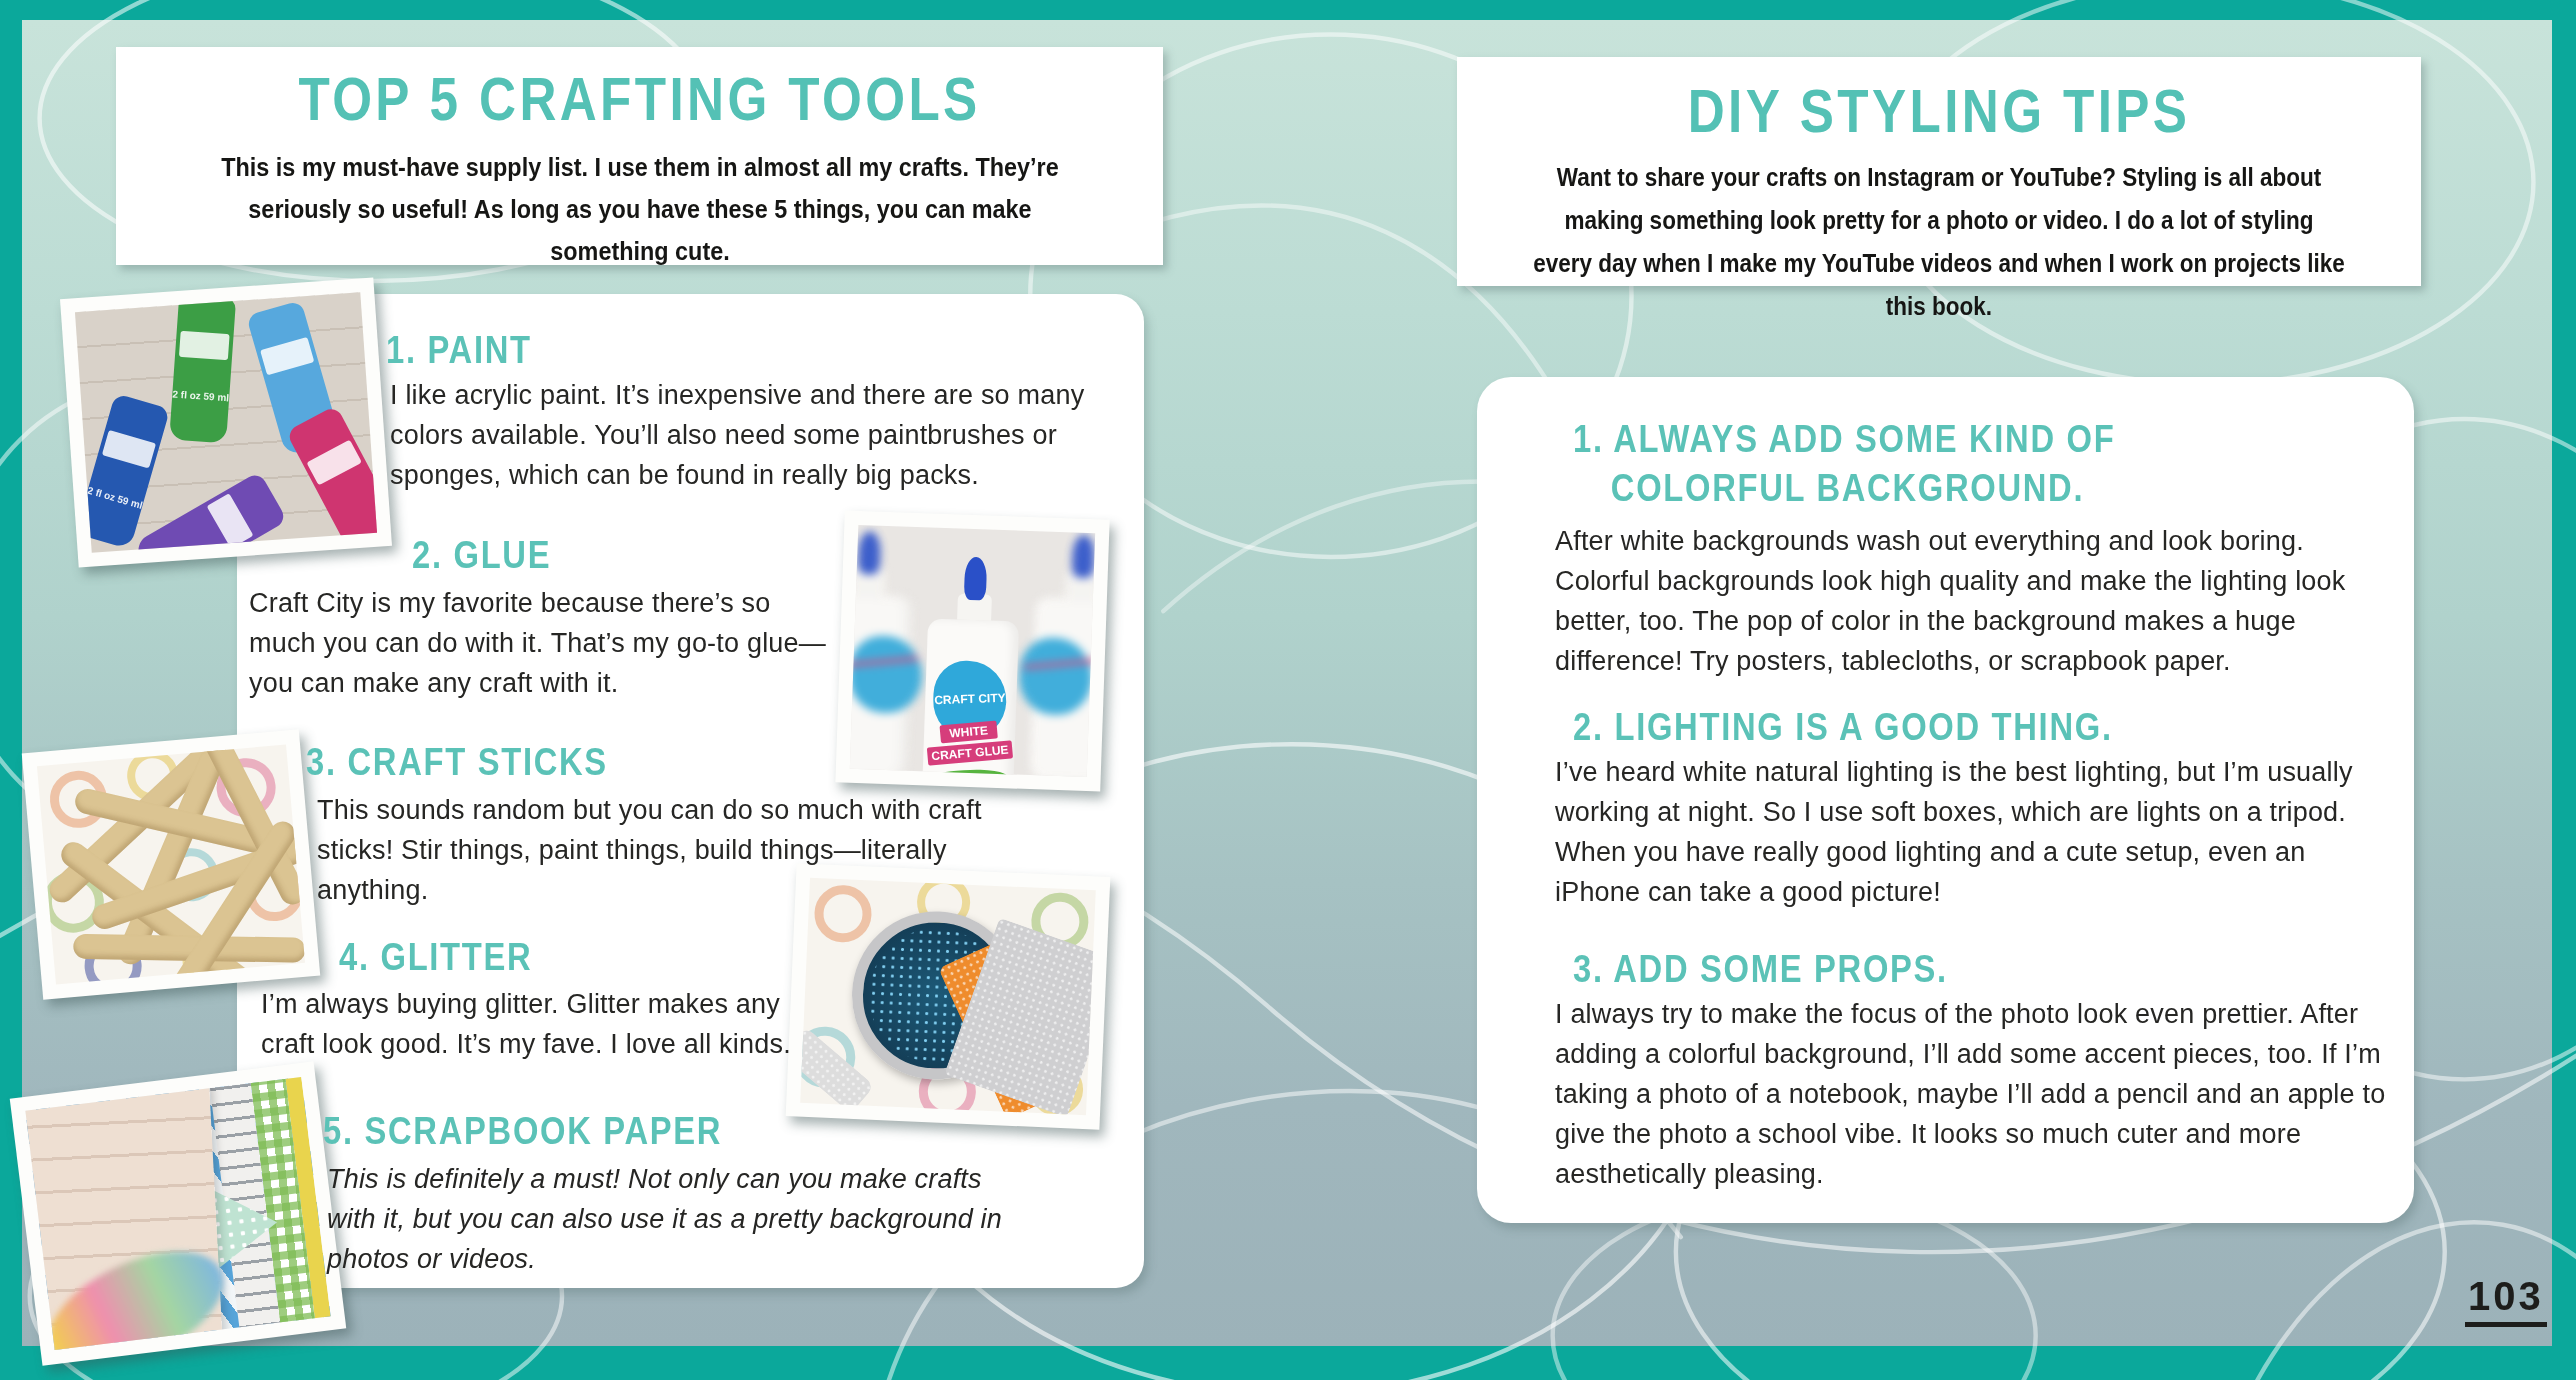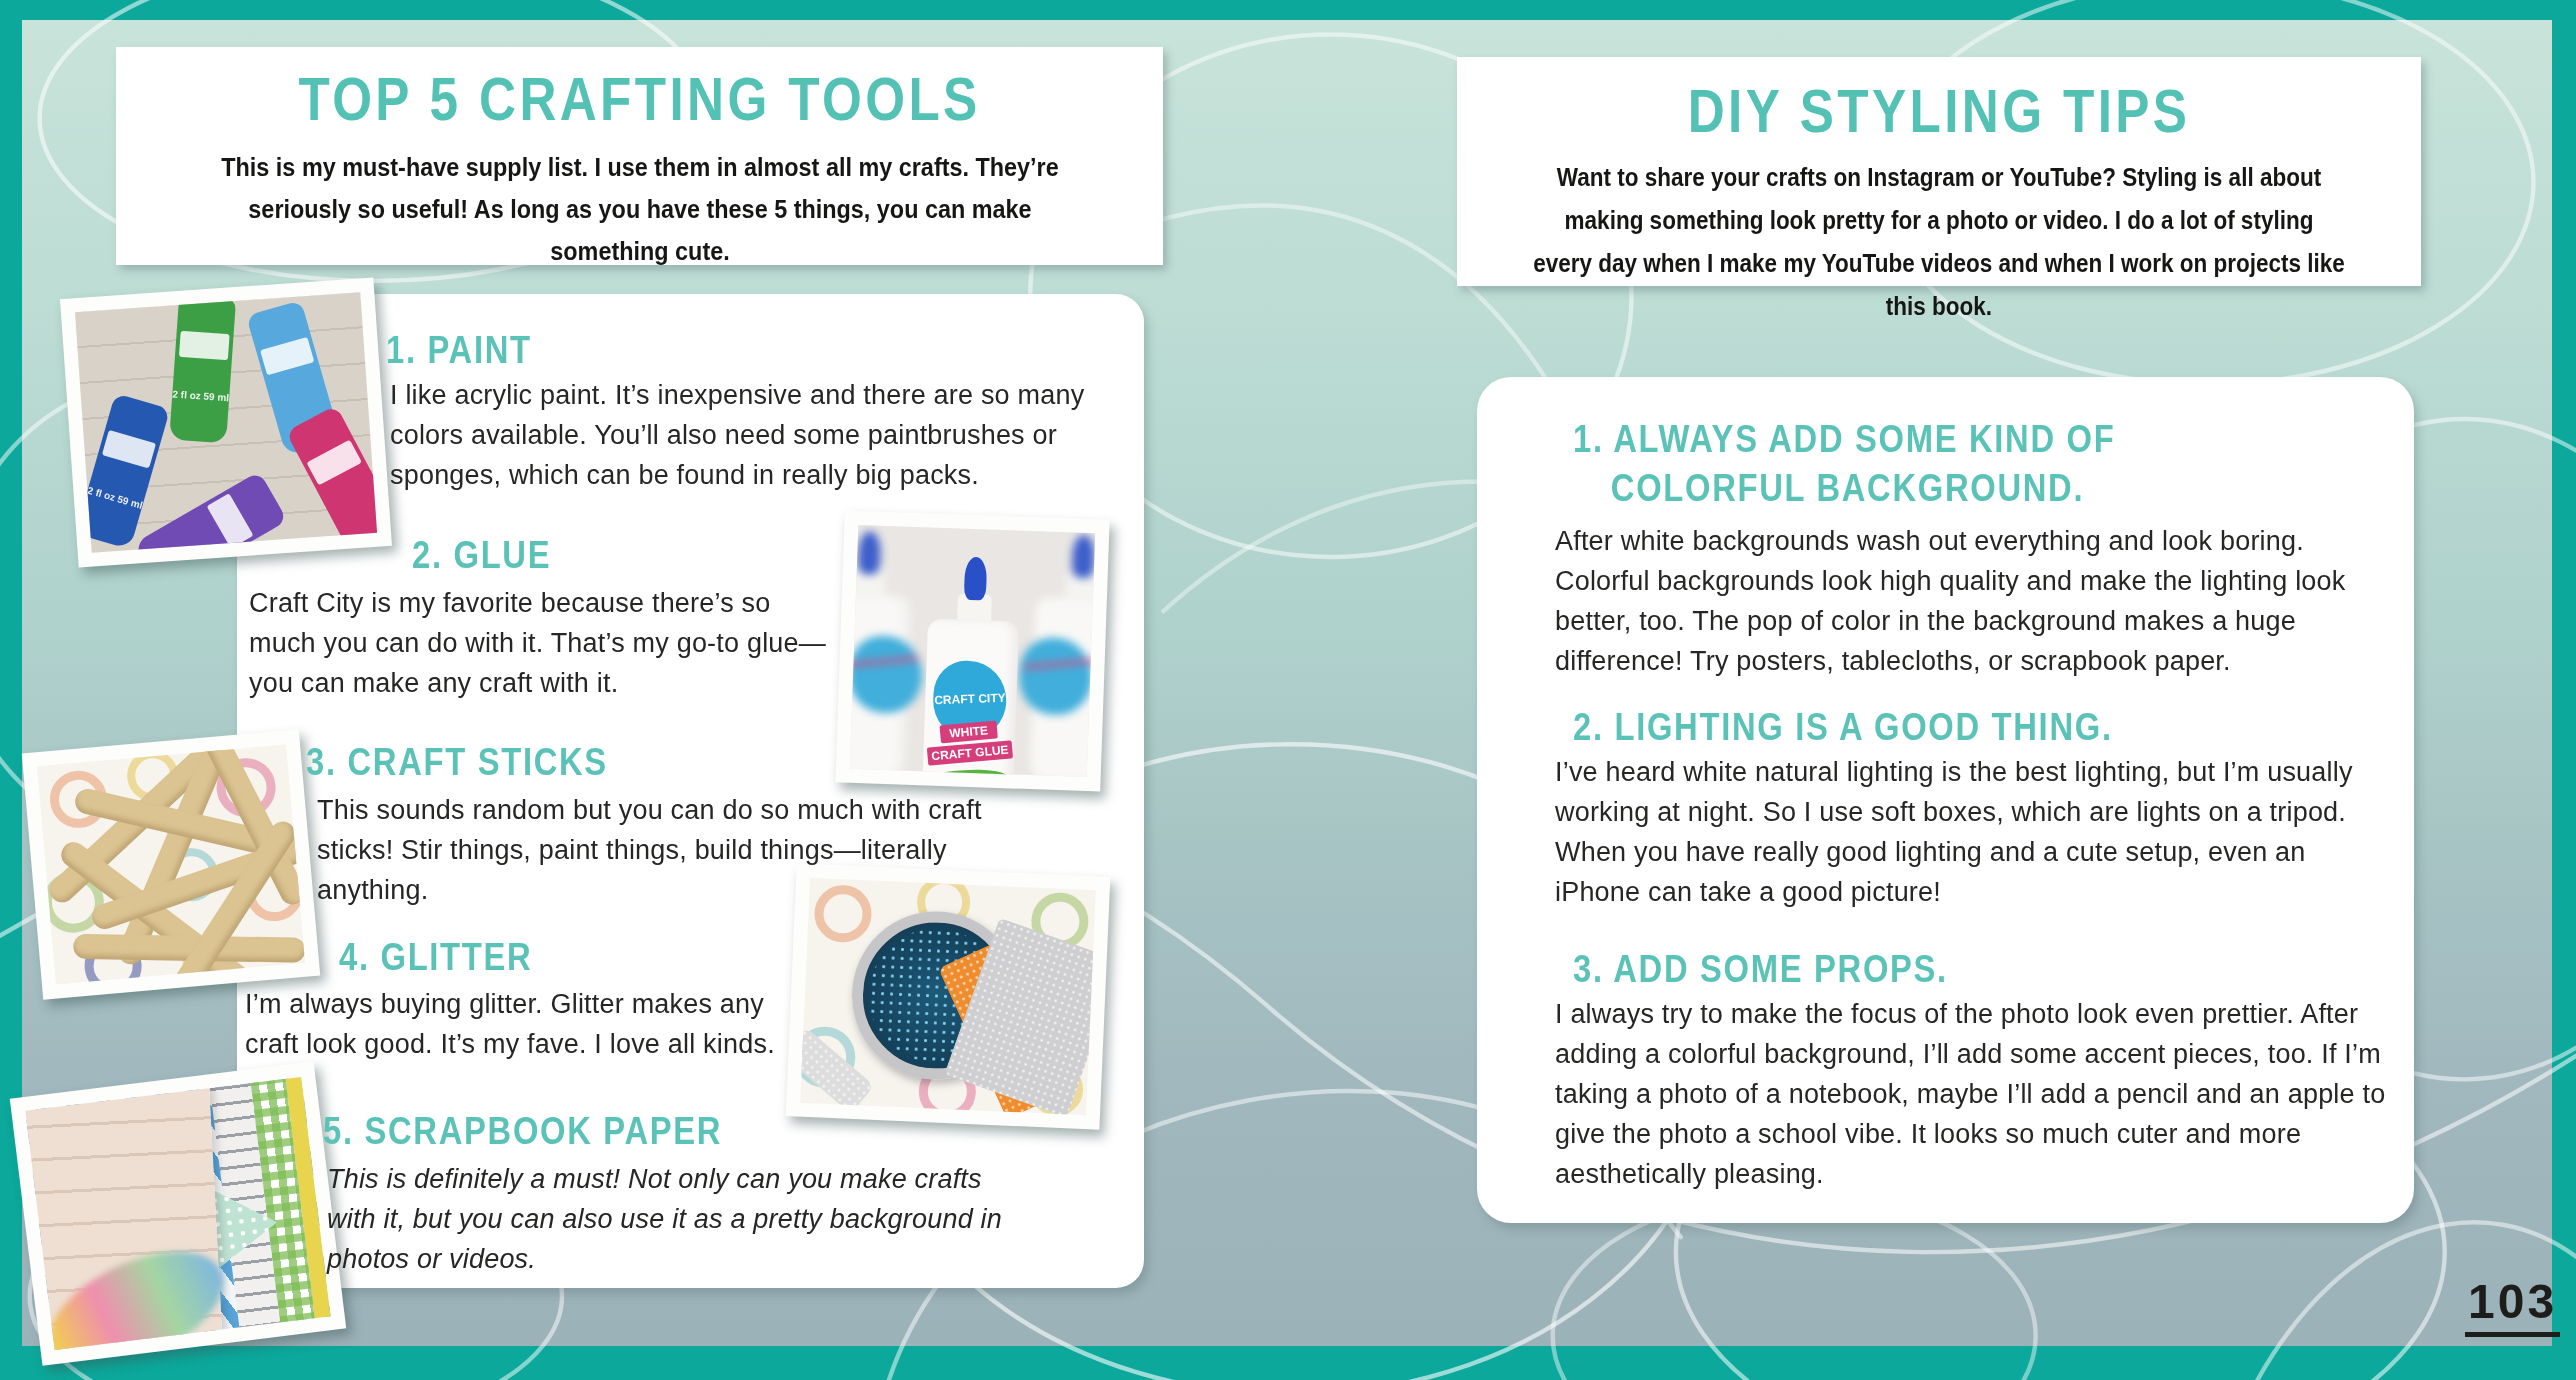--- a/index.html
+++ b/index.html
@@ -85,21 +85,21 @@
   .paper-strip{position:absolute;top:-6px;height:110%;}
   .strip-washi{right:51px;width:41px;background:#f1f0ee;background-image:repeating-linear-gradient(0deg,#9aa0a6 0 3px,transparent 3px 16px);}
   .strip-green{right:16px;width:35px;background:#ffffff;
      background-image:repeating-linear-gradient(0deg,rgba(126,188,84,.75) 0 8px,transparent 8px 16px),
                       repeating-linear-gradient(90deg,rgba(126,188,84,.75) 0 8px,transparent 8px 16px);}
   .strip-yellow{right:0;width:16px;background:#e9d44d;}
   .paper-rainbow{position:absolute;left:-8px;bottom:-18px;width:187px;height:95px;transform:rotate(-18deg);
      background:linear-gradient(90deg,#f2d24b,#ef8fae,#a4d6a2,#7fb7e0);border-radius:50%;filter:blur(3px);}
   
   .page-num{
-    font-weight:bold;font-size:48px;color:#1d1d1b;letter-spacing:3px;
+    font-weight:bold;font-size:40px;color:#1d1d1b;letter-spacing:3px;
     border-bottom:5px solid #1d1d1b;padding:0 3px 3px;z-index:3;text-align:right;
   }
 </style>
 </head>
 <body>
 
 <div class="abs bg-inner"></div>
 
 <svg class="abs scribbles" width="2576" height="1380" viewBox="0 0 2613 1400">
   <g fill="none" stroke="#ffffff" stroke-width="4.5" stroke-linecap="round">
@@ -143,21 +143,21 @@
 <div class="abs sec-head" style="left:306px;top:737px;">
   <span>3.</span>
   <span>CRAFT STICKS</span>
 </div>
 <div class="abs body-txt" style="left:310px;top:790px;width:734px;margin-left:7px;">This sounds random but you can do so much with craft sticks! Stir things, paint things, build things—literally anything.</div>
 
 <div class="abs sec-head" style="left:339px;top:932px;">
   <span>4.</span>
   <span>GLITTER</span>
 </div>
-<div class="abs body-txt" style="left:245px;top:984px;width:537px;">I’m always buying glitter. Glitter makes any craft look good. It’s my fave. I love all kinds.</div>
+<div class="abs body-txt" style="left:261px;top:984px;width:537px;">I’m always buying glitter. Glitter makes any craft look good. It’s my fave. I love all kinds.</div>
 
 <div class="abs sec-head" style="left:323px;top:1106px;">
   <span>5.</span>
   <span>SCRAPBOOK PAPER</span>
 </div>
 <div class="abs body-txt" style="left:327px;top:1159px;width:705px;font-style:italic;">This is definitely a must! Not only can you make crafts with it, but you can also use it as a pretty background in photos or videos.</div>
 
 <div class="abs polaroid" style="left:69px;top:288px;width:286px;height:241px;transform:rotate(-4deg);">
   <div class="ph ph-paint">
     <div class="paint-bottle" style="left:8px;top:89px;background:#2558b0;transform:rotate(20deg);">

